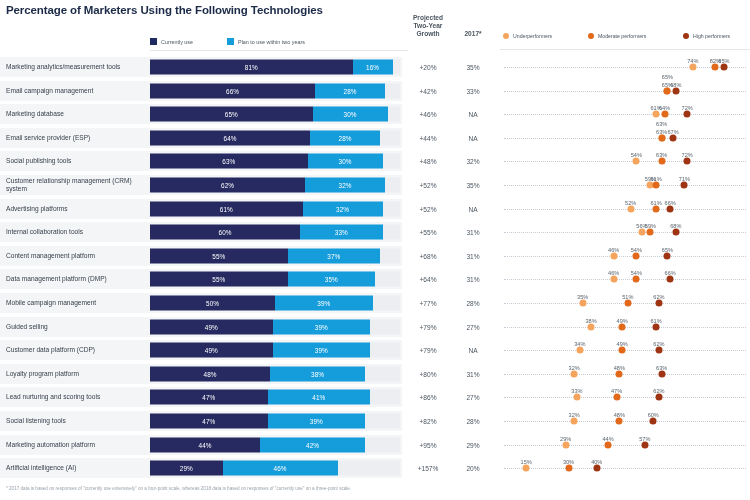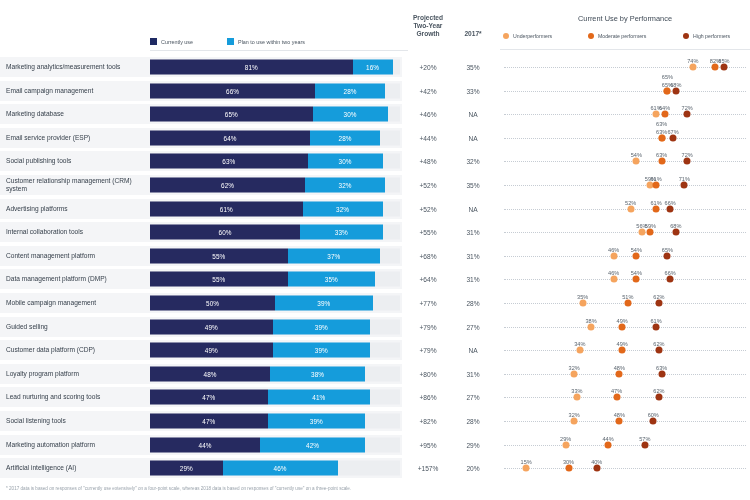--- a/index.html
+++ b/index.html
@@ -99,41 +99,41 @@
   .footnote{
     position:absolute;left:6px;top:486px;width:744px;
     font-size:4.6px;color:#9aa3ac;white-space:nowrap;overflow:hidden;
   }
 </style>
 </head>
 <body>
 
 <div class="page">
 
+  <div class="title">Percentage of Marketers Using the Following Technologies</div>
 
   <div class="legend-left">
     <div class="legend-item">
       <span class="swatch sw-dark"></span>
       <span class="legend-text">Currently use</span>
     </div>
     <div class="legend-item">
       <span class="swatch sw-light"></span>
       <span class="legend-text">Plan to use within two years</span>
     </div>
   </div>
   <div class="legend-rule"></div>
 
   <div class="hdr-growth">
     <div>Projected</div>
     <div>Two-Year</div>
     <div>Growth</div>
   </div>
   <div class="hdr-2017">2017*</div>
 
-  <div class="right-title">Current Use by Performance</div>
   <div class="legend-right">
     <div class="lr-item" style="left:0px;top:1px;">
       <span class="lr-dot" style="background:#f5a45e;"></span>
       <span class="lr-text">Underperformers</span>
     </div>
     <div class="lr-item" style="left:85px;top:1px;">
       <span class="lr-dot" style="background:#e2681a;"></span>
       <span class="lr-text">Moderate performers</span>
     </div>
     <div class="lr-item" style="left:180px;top:1px;">

